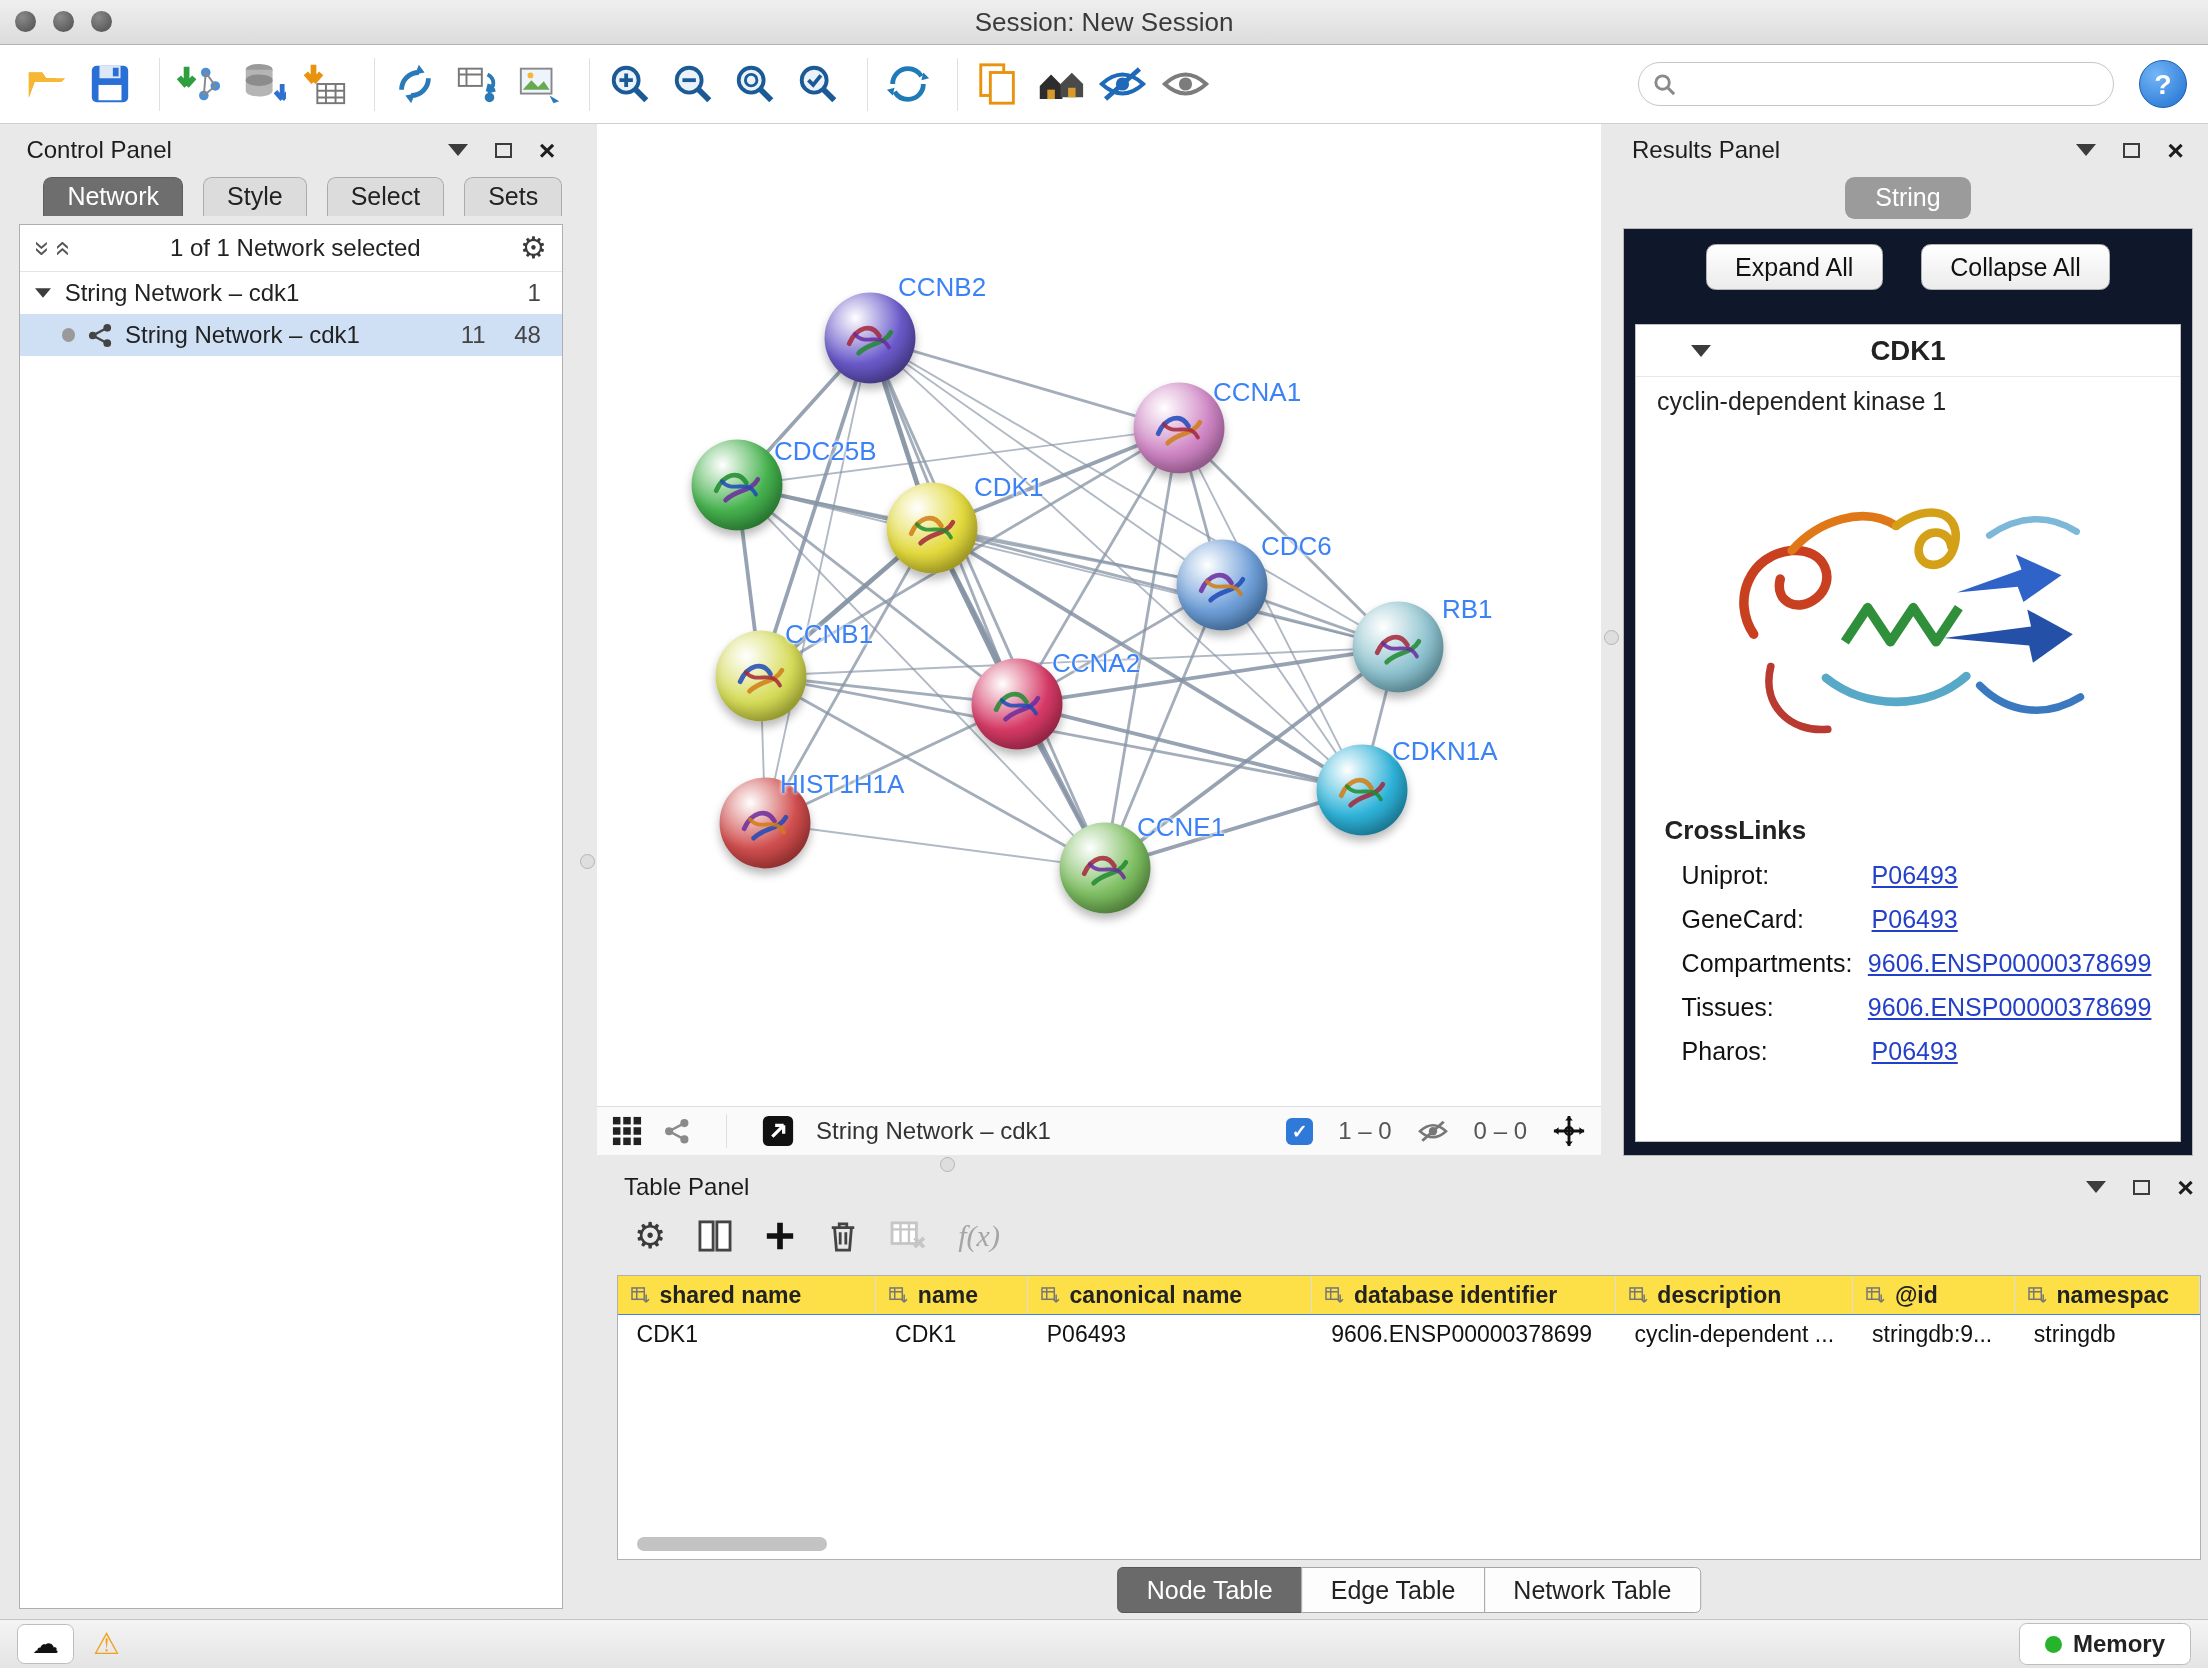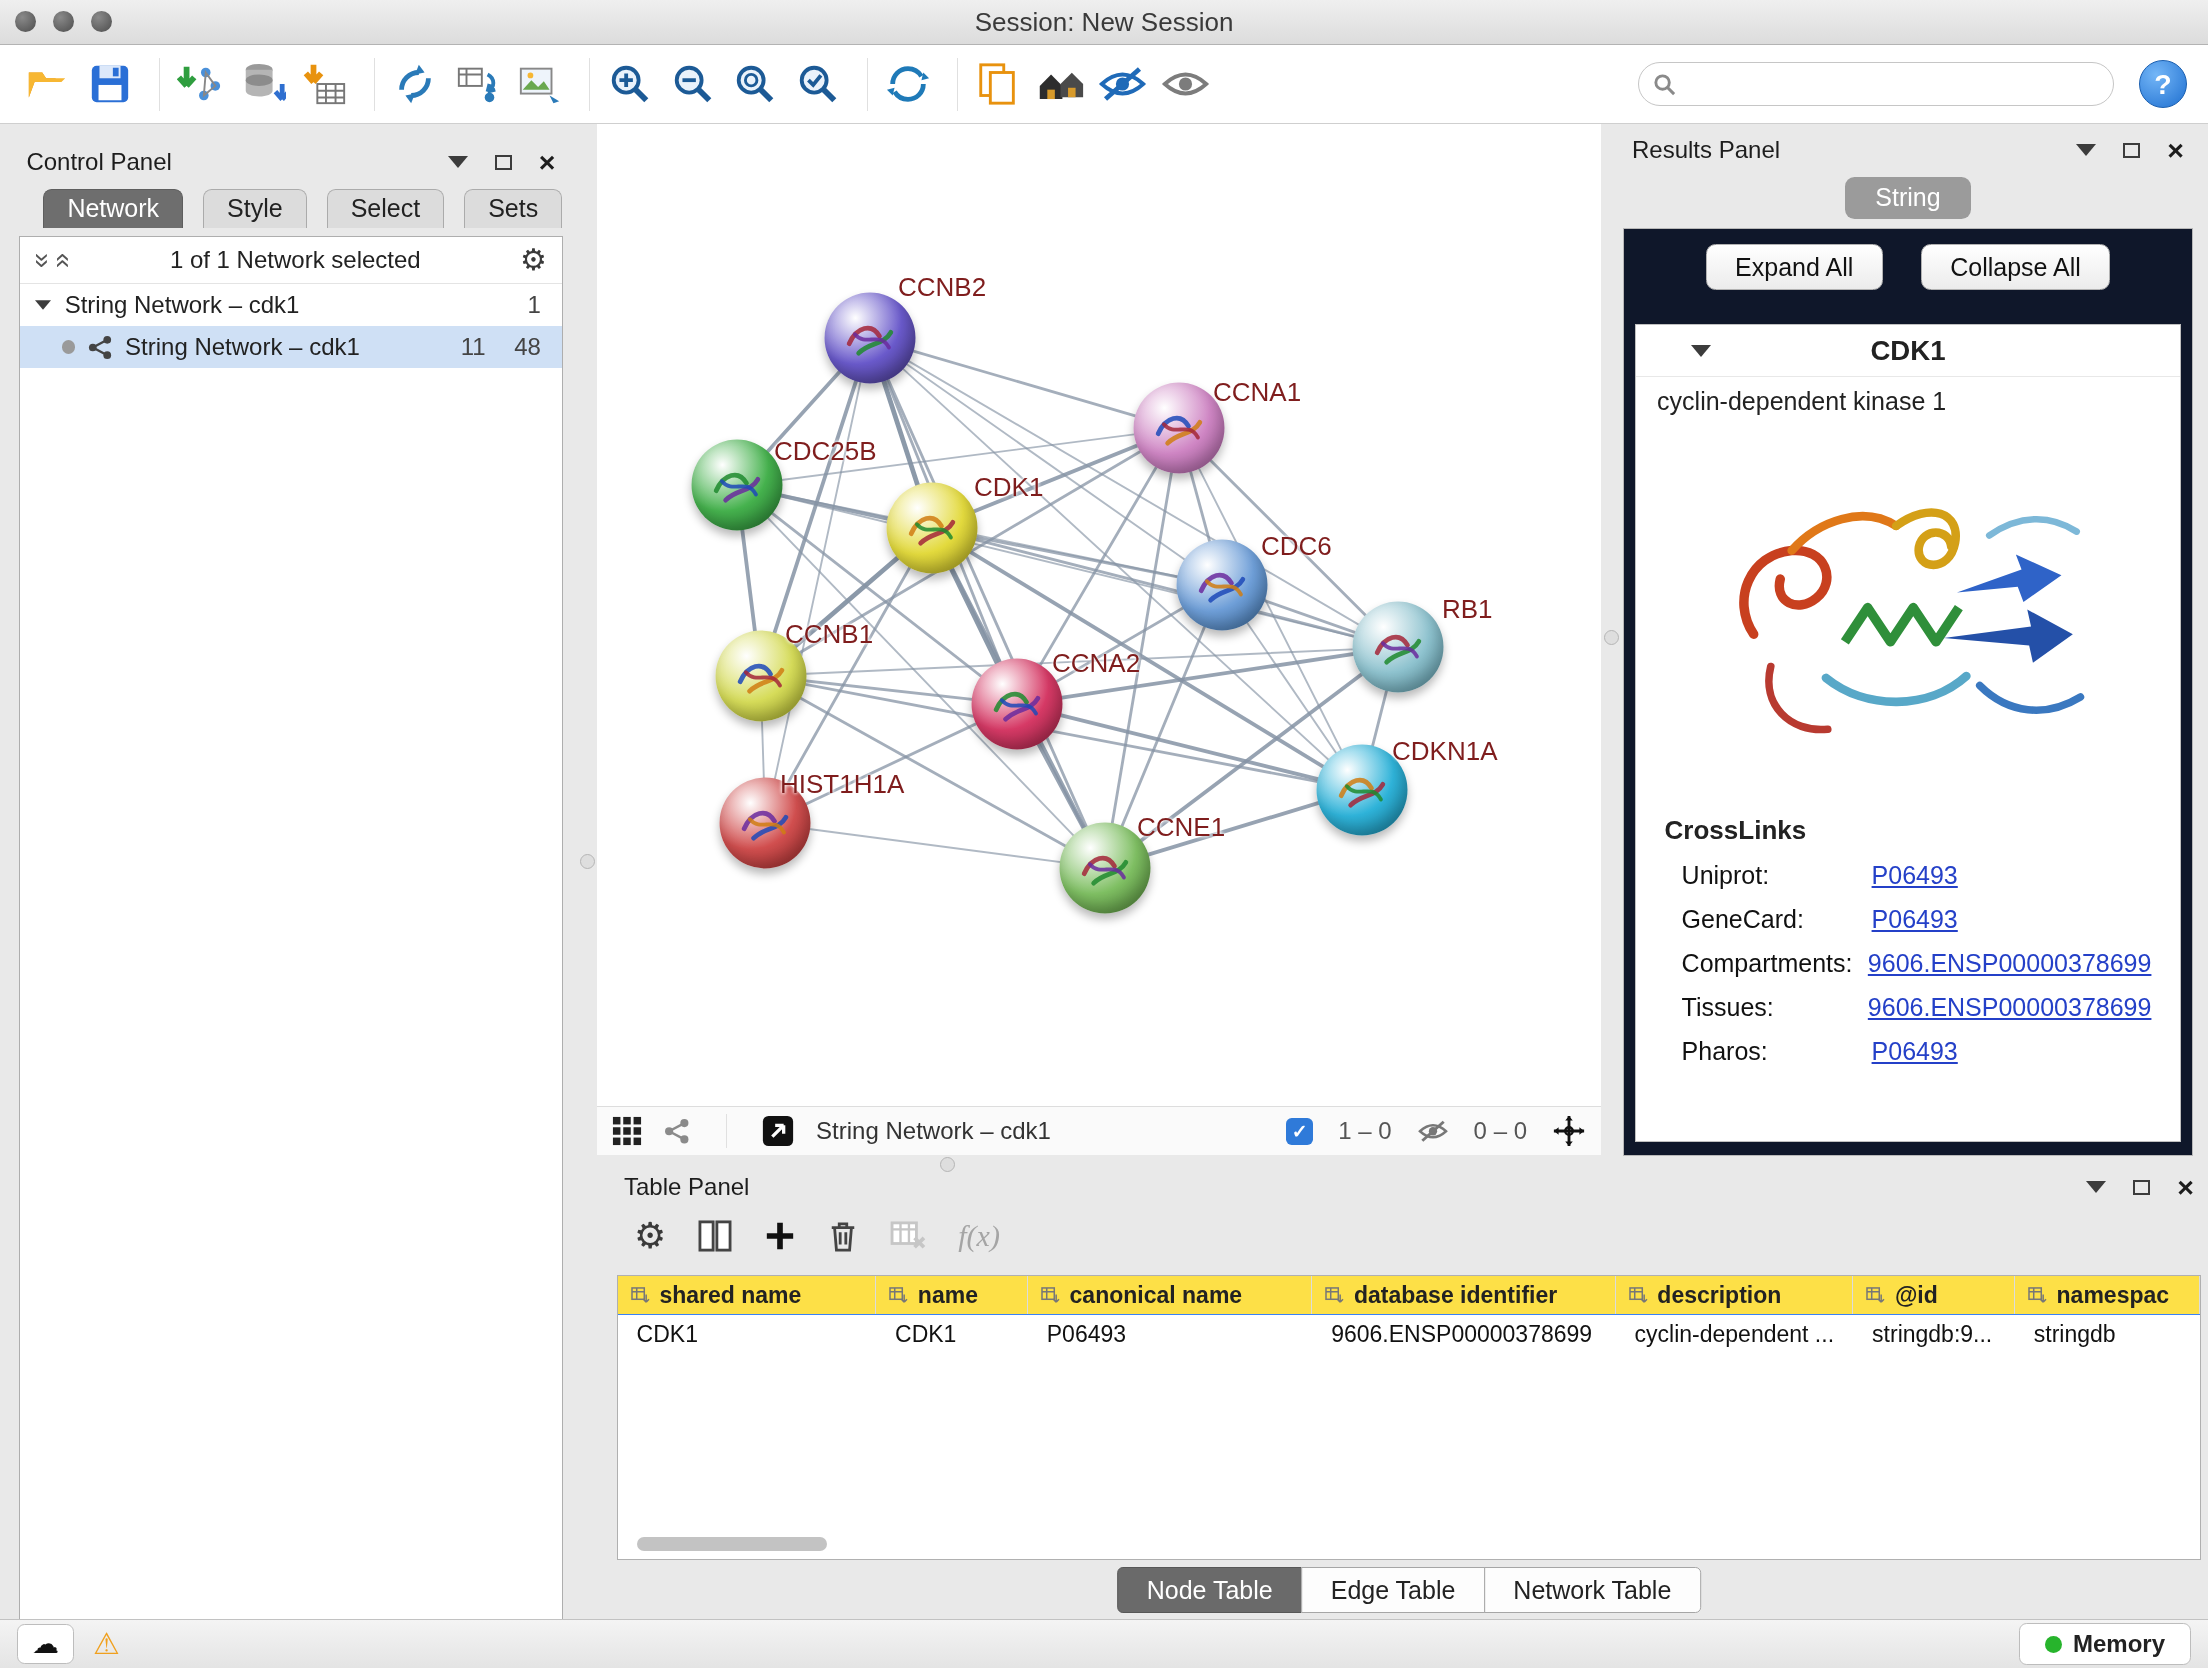--- a/index.html
+++ b/index.html
@@ -15,38 +15,38 @@
   .search{margin-left:auto;width:476px;height:44px;border:1px solid #c6c6c6;border-radius:22px;background:#fff;display:flex;align-items:center;padding:0 13.3px;box-sizing:border-box;}
   .search input{border:none;outline:none;flex:1;font-size:23px;font-family:inherit;background:transparent;margin-left:9.5px;}
   .help{width:46px;height:46px;border-radius:50%;background:radial-gradient(circle at 35% 30%,#74b6f7,#1e6fd0);color:#fff;font-weight:bold;font-size:28.5px;display:flex;align-items:center;justify-content:center;margin-left:25px;border:1px solid #1a5fb0;}
   
   .panel-head{height:38px;display:flex;align-items:center;font-size:24px;color:#1d1d1d;padding:0 15px;}
   .panel-icons{margin-left:auto;display:flex;gap:27px;align-items:center;}
   .tri-down{width:0;height:0;border-left:10.5px solid transparent;border-right:10.5px solid transparent;border-top:12.4px solid #3c3c3c;display:inline-block;}
   .sq-icon{width:17px;height:15px;border:2.9px solid #3c3c3c;display:inline-block;box-sizing:border-box;}
   .x-icon{font-size:28.5px;font-weight:bold;color:#1d1d1d;line-height:1;}
   
-  .control-panel{position:absolute;left:11.4px;top:131px;width:559px;height:1484px;margin-top:12px;}
+  .control-panel{position:absolute;left:11.4px;top:131px;width:559px;height:1484px;}
   .cp-tabs{display:flex;padding:7.6px 32px 0;gap:20px;}
   .tab{padding:4.8px 23px;font-size:25px;background:#dcdcdc;border:1px solid #ababab;border-bottom:none;border-radius:8.6px 8.6px 0 0;color:#222;}
   .tab.selected{background:#6e6e6e;color:#fff;border-color:#5e5e5e;}
   .net-box{position:absolute;top:93px;left:7.6px;right:7.6px;bottom:5.7px;background:#fff;border:1px solid #aeaeae;}
   .net-box-head{height:46px;display:flex;align-items:center;padding:0 15px;font-size:24px;border-bottom:1px solid #e4e4e4;}
   .chev{color:#555;font-size:27px;display:inline-block;line-height:1;}
   .gear{font-size:30px;color:#3a3a3a;line-height:1;}
   .tree-row{height:42px;display:flex;align-items:center;font-size:24px;padding:0 13.3px;gap:11.4px;}
   .tree-row.selected{background:#cfe0f5;padding-left:42px;}
   .tree-count{margin-left:auto;color:#444;display:flex;gap:28.5px;padding-right:7.6px;}
   .dot{width:13.3px;height:13.3px;border-radius:50%;background:#9a9a9a;display:inline-block;}
   
   .canvas{position:absolute;left:597px;top:124px;width:1004px;height:982px;background:#fff;}
   .canvas svg.edges{position:absolute;left:0;top:0;}
   .node{position:absolute;width:91px;height:91px;border-radius:50%;transform:translate(-50%,-50%);box-shadow:0 5.7px 9.5px rgba(0,0,0,.28), inset -3.8px -7.6px 13.3px rgba(0,0,0,.18);}
   .node svg{position:absolute;left:0;top:0;}
-  .node-label{position:absolute;font-size:26px;color:#7f1d1d;white-space:nowrap;text-shadow:0 0 3.8px #fff,0 0 3.8px #fff;}
+  .node-label{position:absolute;font-size:26px;color:#3b82f6;white-space:nowrap;text-shadow:0 0 3.8px #fff,0 0 3.8px #fff;}
   .canvas-strip{position:absolute;left:597px;top:1106px;width:1004px;height:49px;background:#fafafa;border-top:1px solid #ddd;display:flex;align-items:center;padding:0 15px;box-sizing:border-box;gap:21px;font-size:24px;color:#333;}
   .strip-right{margin-left:auto;display:flex;align-items:center;gap:25px;color:#555;}
   .chk{width:27px;height:27px;border-radius:5.7px;background:#2f7ad9;color:#fff;font-size:19px;font-weight:bold;display:flex;align-items:center;justify-content:center;}
   .split-dot{position:absolute;width:13.3px;height:13.3px;border-radius:50%;background:#dedede;border:1px solid #b5b5b5;}
   
   .results-panel{position:absolute;left:1617px;top:131px;width:582px;height:1025px;}
   .string-tab{margin:7.6px auto 0;width:fit-content;background:#9b9b9b;color:#fff;font-size:25px;padding:6.7px 30px;border-radius:9.5px;}
   .results-box{position:absolute;top:97px;left:5.7px;right:5.7px;bottom:0;border:1px solid #b8b8b8;background:#0f172a;}
   .rb-buttons{display:flex;justify-content:center;gap:38px;padding:15px 0 13.3px;}
   .btn{background:linear-gradient(#ffffff,#ececec);border:1px solid #b2b2b2;border-radius:9.5px;font-size:25px;padding:7.6px 28.5px;color:#111;}

